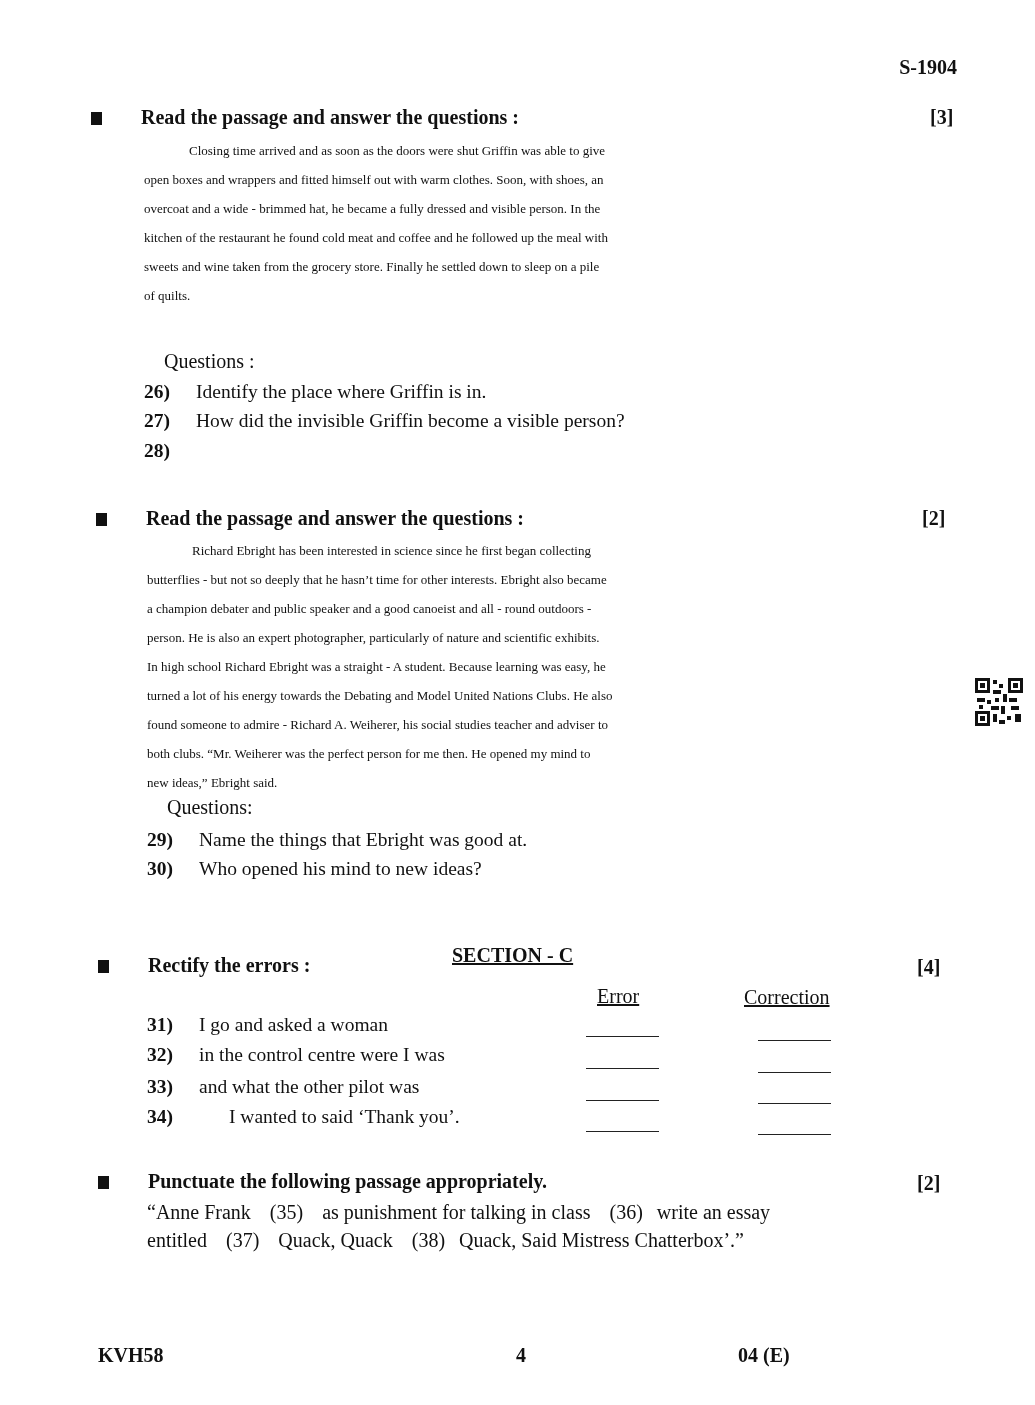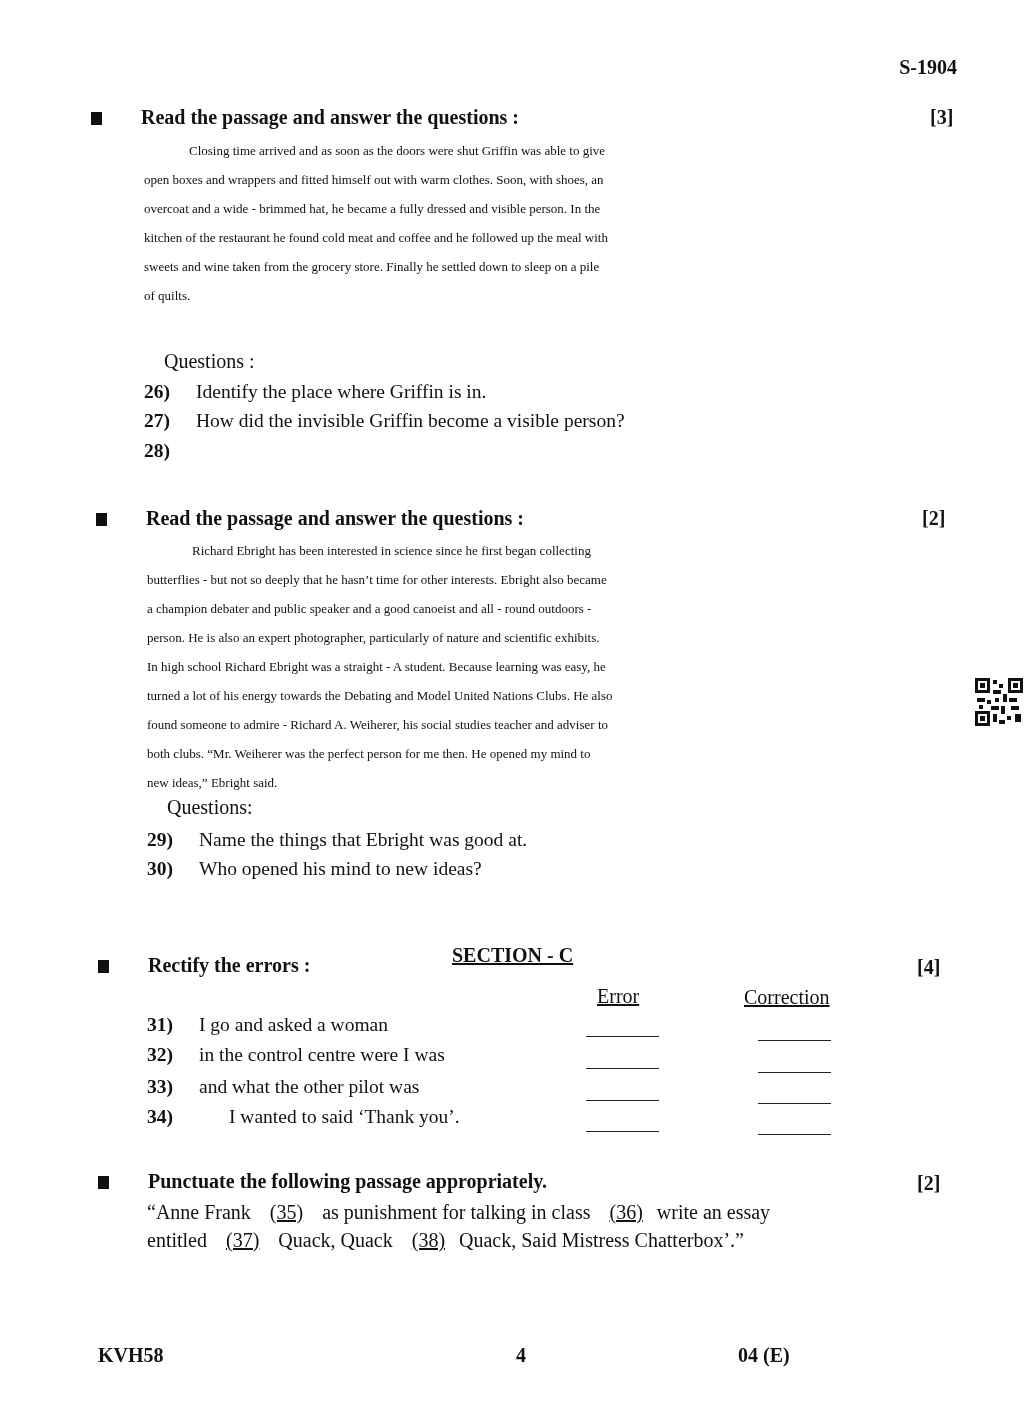--- a/index.html
+++ b/index.html
@@ -14,21 +14,21 @@
   .para .indent { display: inline-block; width: 45px; }
   .qhead { position: absolute; font-weight: normal; font-size: 20px; margin-left: 20px; }
   .qlist { position: absolute; font-size: 19.5px; }
   .qrow { display: flex; height: 29.5px; align-items: center; }
   .qnum { font-weight: bold; width: 52px; }
   .section-title { position: absolute; left: 452px; top: 918px; font-weight: bold; font-size: 20px; text-decoration: underline; margin-top: 26px; }
   .col-head { position: absolute; font-size: 20px; text-decoration: underline; }
   .err-row { position: absolute; display: flex; font-size: 19.5px; align-items: center; }
   .blank { position: absolute; width: 73px; border-bottom: 1.5px solid #222; }
   .punct { position: absolute; left: 147px; top: 1198px; font-size: 20px; line-height: 28px; width: 800px; }
-  .punct .gap { display: inline-block; padding: 0 14px; text-decoration: underline; }
+  .punct .gap { display: inline-block; padding: 0 14px; }
   .footer { position: absolute; top: 1344px; font-weight: bold; font-size: 20px; }
   .qr { position: absolute; left: 975px; top: 678px; width: 48px; height: 48px; }
 </style>
 </head>
 <body>
 
 <div class="abs code">S-1904</div>
 
 <div class="bullet" style="left:91px; top:112px;"></div>
 <div class="heading" style="left:141px; top:106px;">Read the passage and answer the questions :</div>

